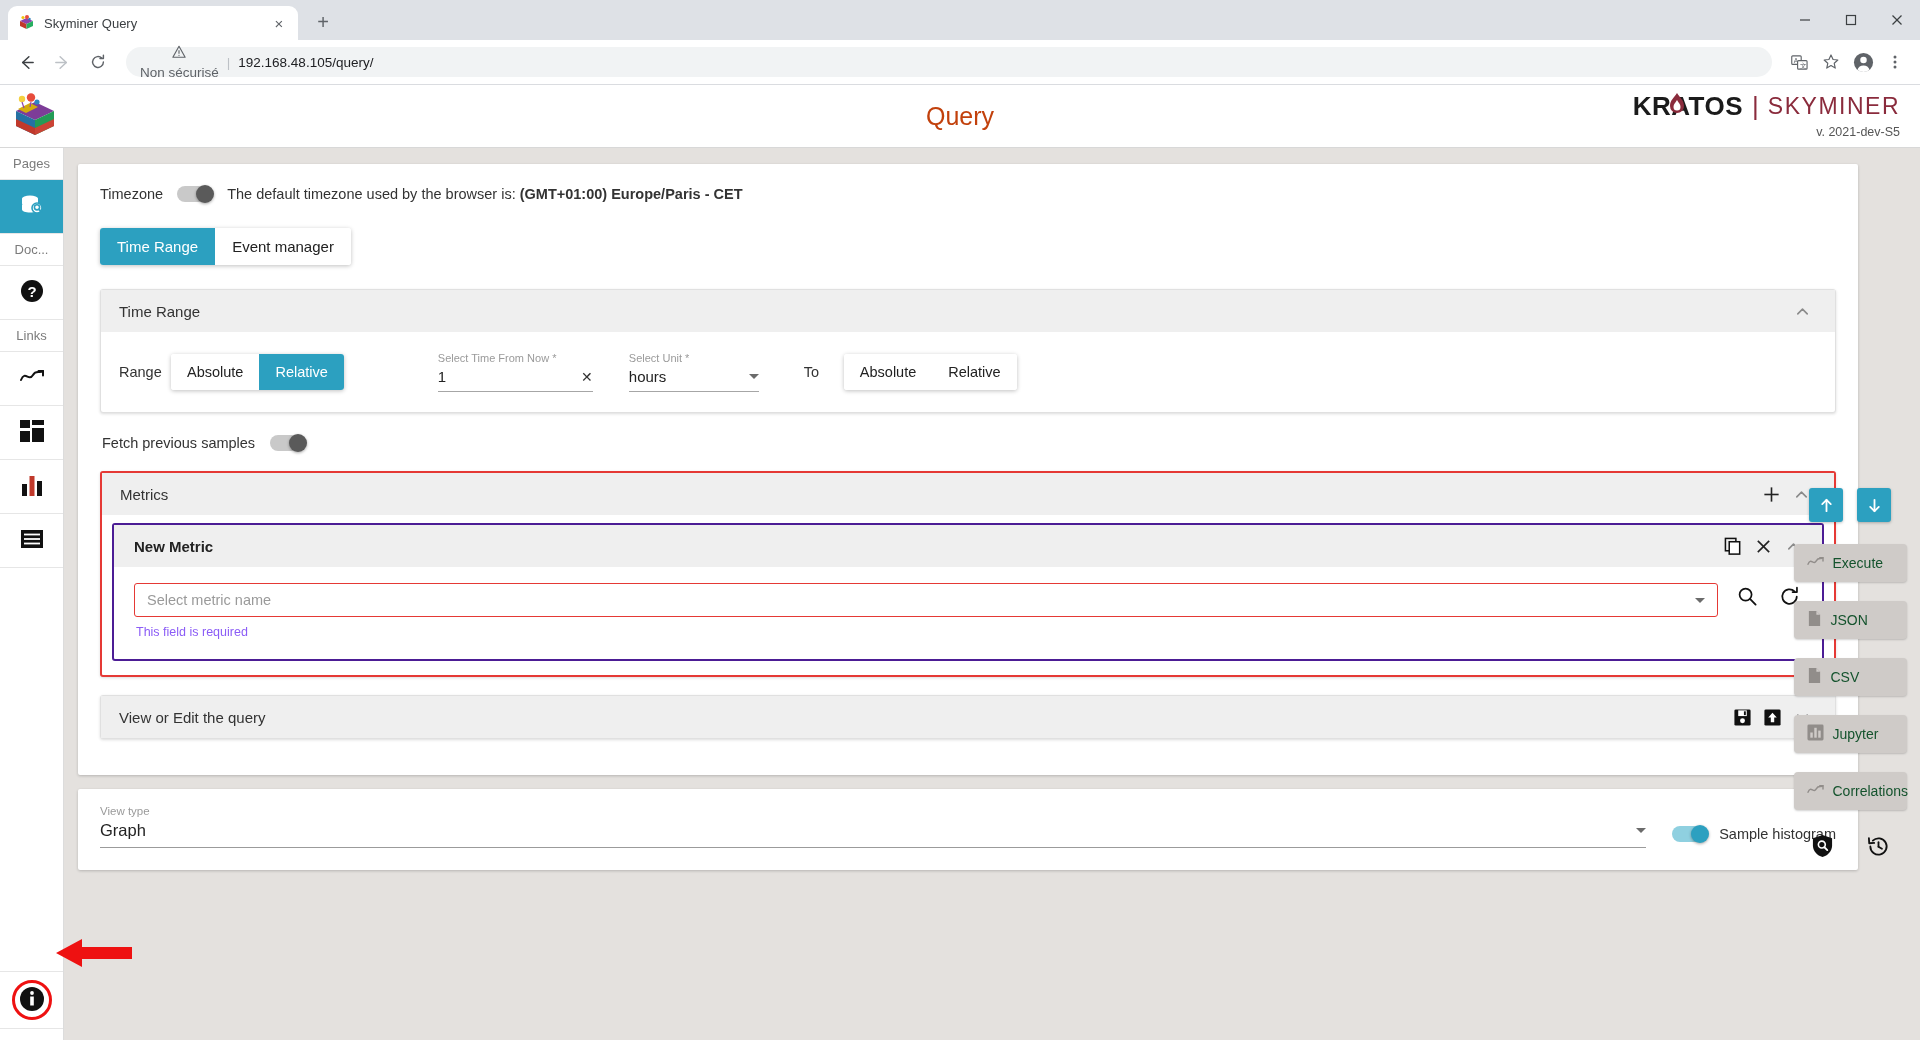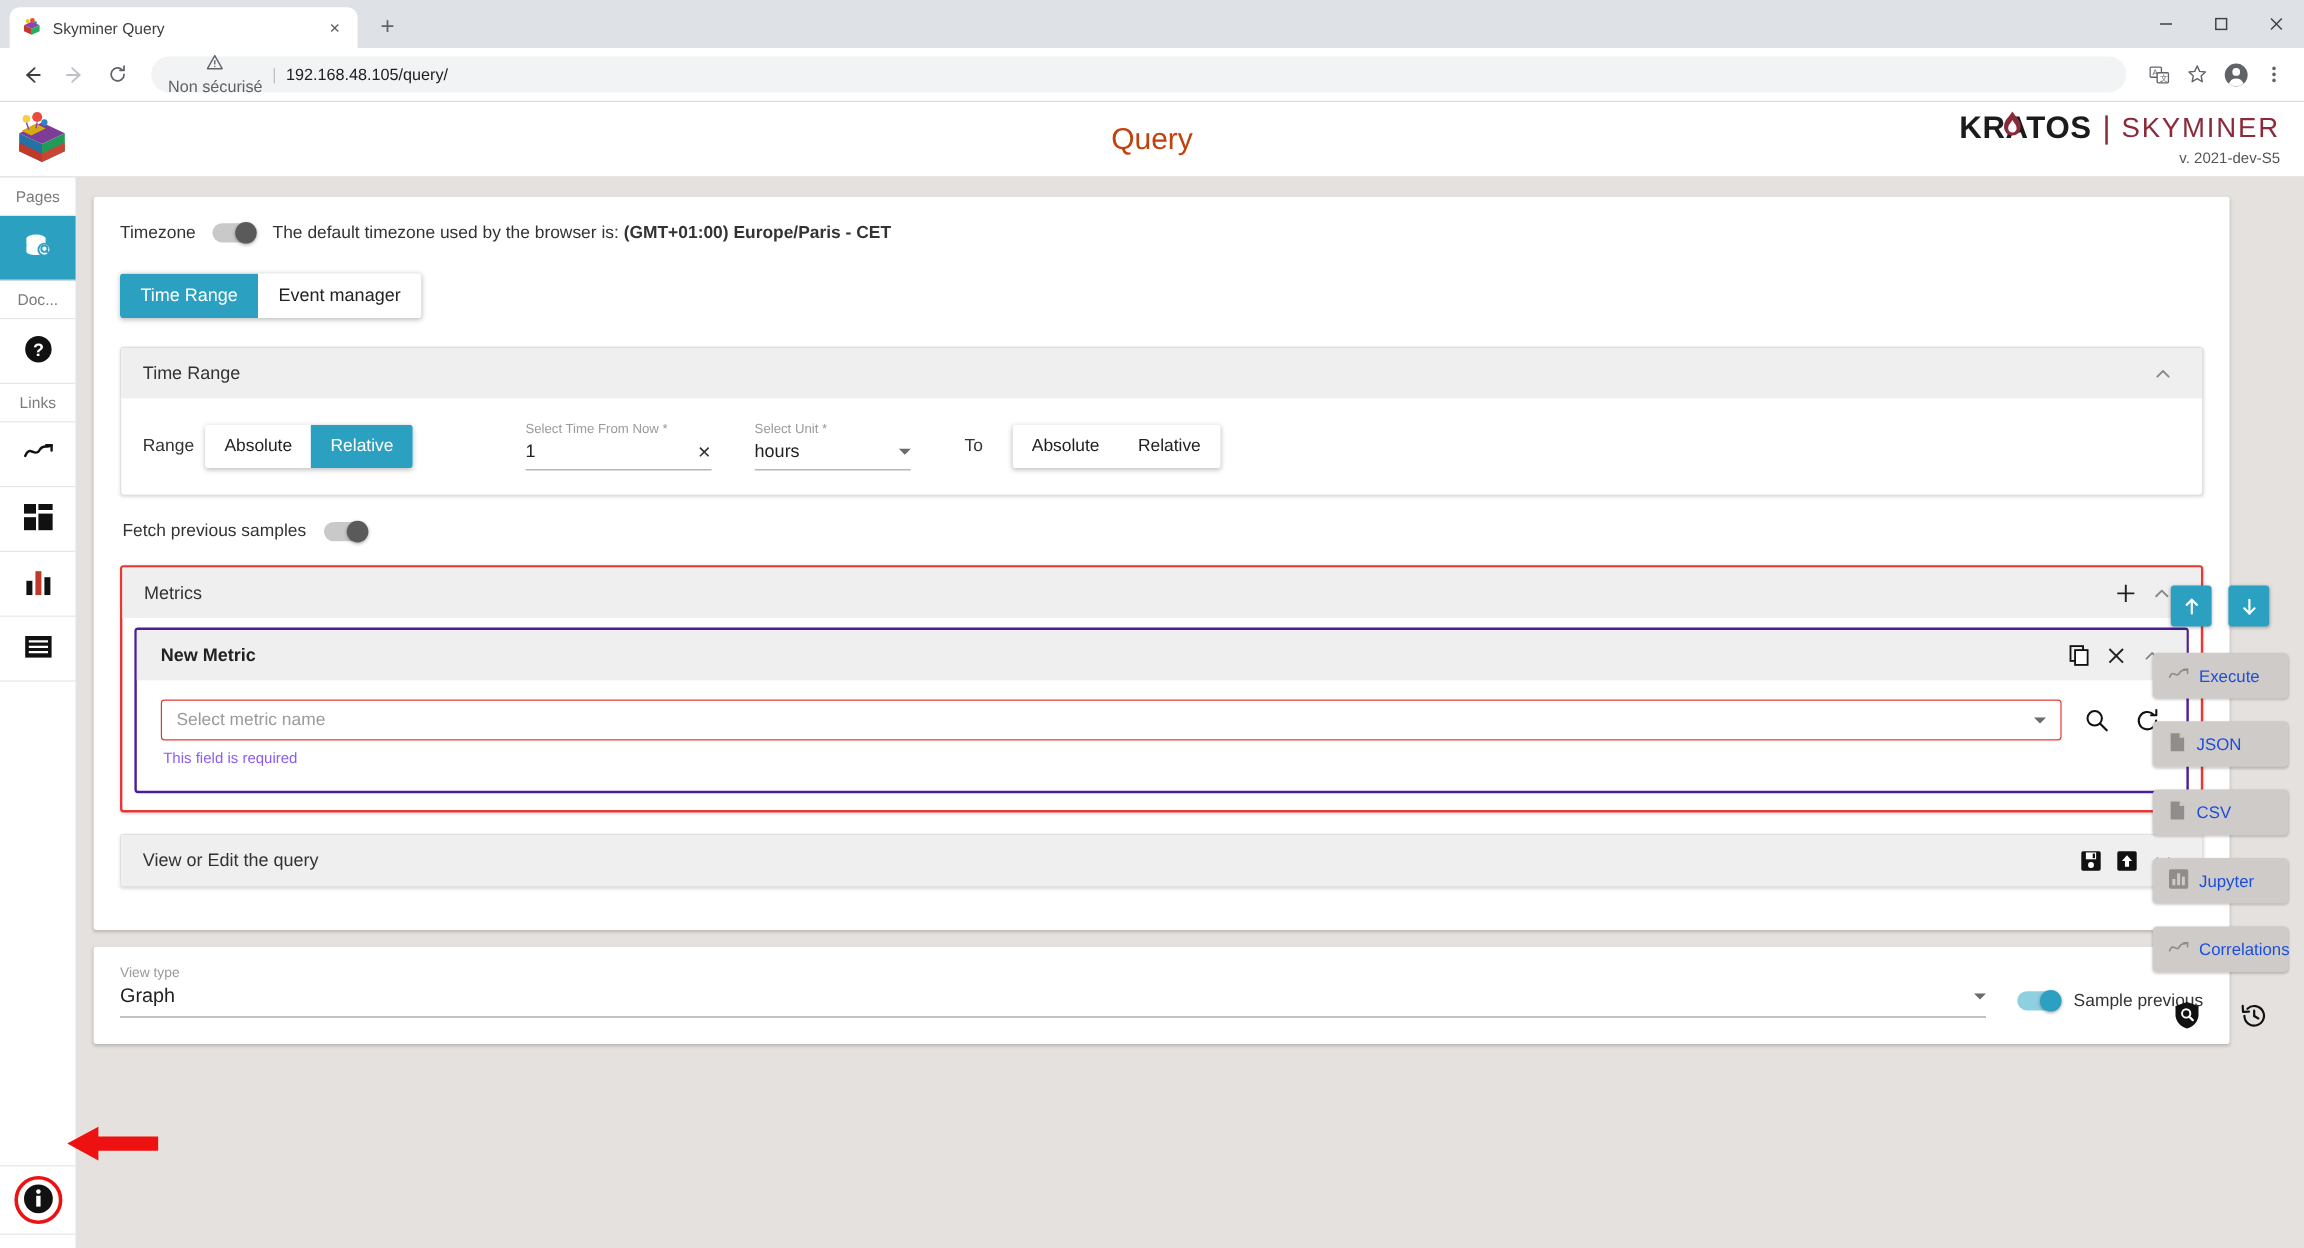--- a/index.html
+++ b/index.html
@@ -325,21 +325,21 @@
     background: #fff;
   }
   .metric-head {
     height: 42px;
     background: #efefef;
     display: flex; align-items: center;
     padding: 0 14px 0 20px;
     font-size: 15px; font-weight: bold; color: #222;
   }
   .metric-body { padding: 16px 20px 20px 20px; }
-  .metric-input-row { display: flex; align-items: center; gap: 16px; }
+  .metric-input-row { display: flex; align-items: flex-start; gap: 16px; }
   .metric-select {
     flex: 1;
     height: 34px;
     border: 1.6px solid #e53935;
     border-radius: 3px;
     display: flex; align-items: center;
     padding: 0 12px;
     font-size: 14.5px;
     color: #9a9a9a;
   }
@@ -387,21 +387,21 @@
   }
   .act-btn {
     width: 113px; height: 38px;
     background: #cfcbc8;
     border-radius: 4px;
     display: flex; align-items: center;
     justify-content: flex-start;
     padding-left: 13px;
     gap: 9px;
     margin-bottom: 19px;
-    color: #1d4ed8;
+    color: #14532d;
     font-size: 14px;
     box-shadow: 0 1px 2px rgba(0,0,0,0.18);
   }
   .bottom-icons { display: flex; gap: 30px; margin-top: 4px; }
   .bi { width: 26px; height: 26px; display: flex; align-items: center; justify-content: center; }
 </style>
 </head>
 <body>
 
 <div class="browser-tabstrip">
@@ -783,21 +783,21 @@
           <div class="vt-value">
             <span>Graph</span>
             <span class="sp"></span>
             <span class="caret-dn"></span>
           </div>
         </div>
         <div class="hist-toggle">
           <span class="toggle on">
               <span class="knob"></span>
             </span>
-          <span class="hist-label">Sample previous</span>
+          <span class="hist-label">Sample histogram</span>
         </div>
       </div>
 
     </div>
 
     <div class="right-panel">
       <div class="arrow-row">
         <div class="arrow-btn">
           <svg width="19" height="19" viewBox="0 0 20 20">
               <line x1="10" y1="16" x2="10" y2="4" stroke="#fff" stroke-width="1.9" stroke-linecap="round"></line>

